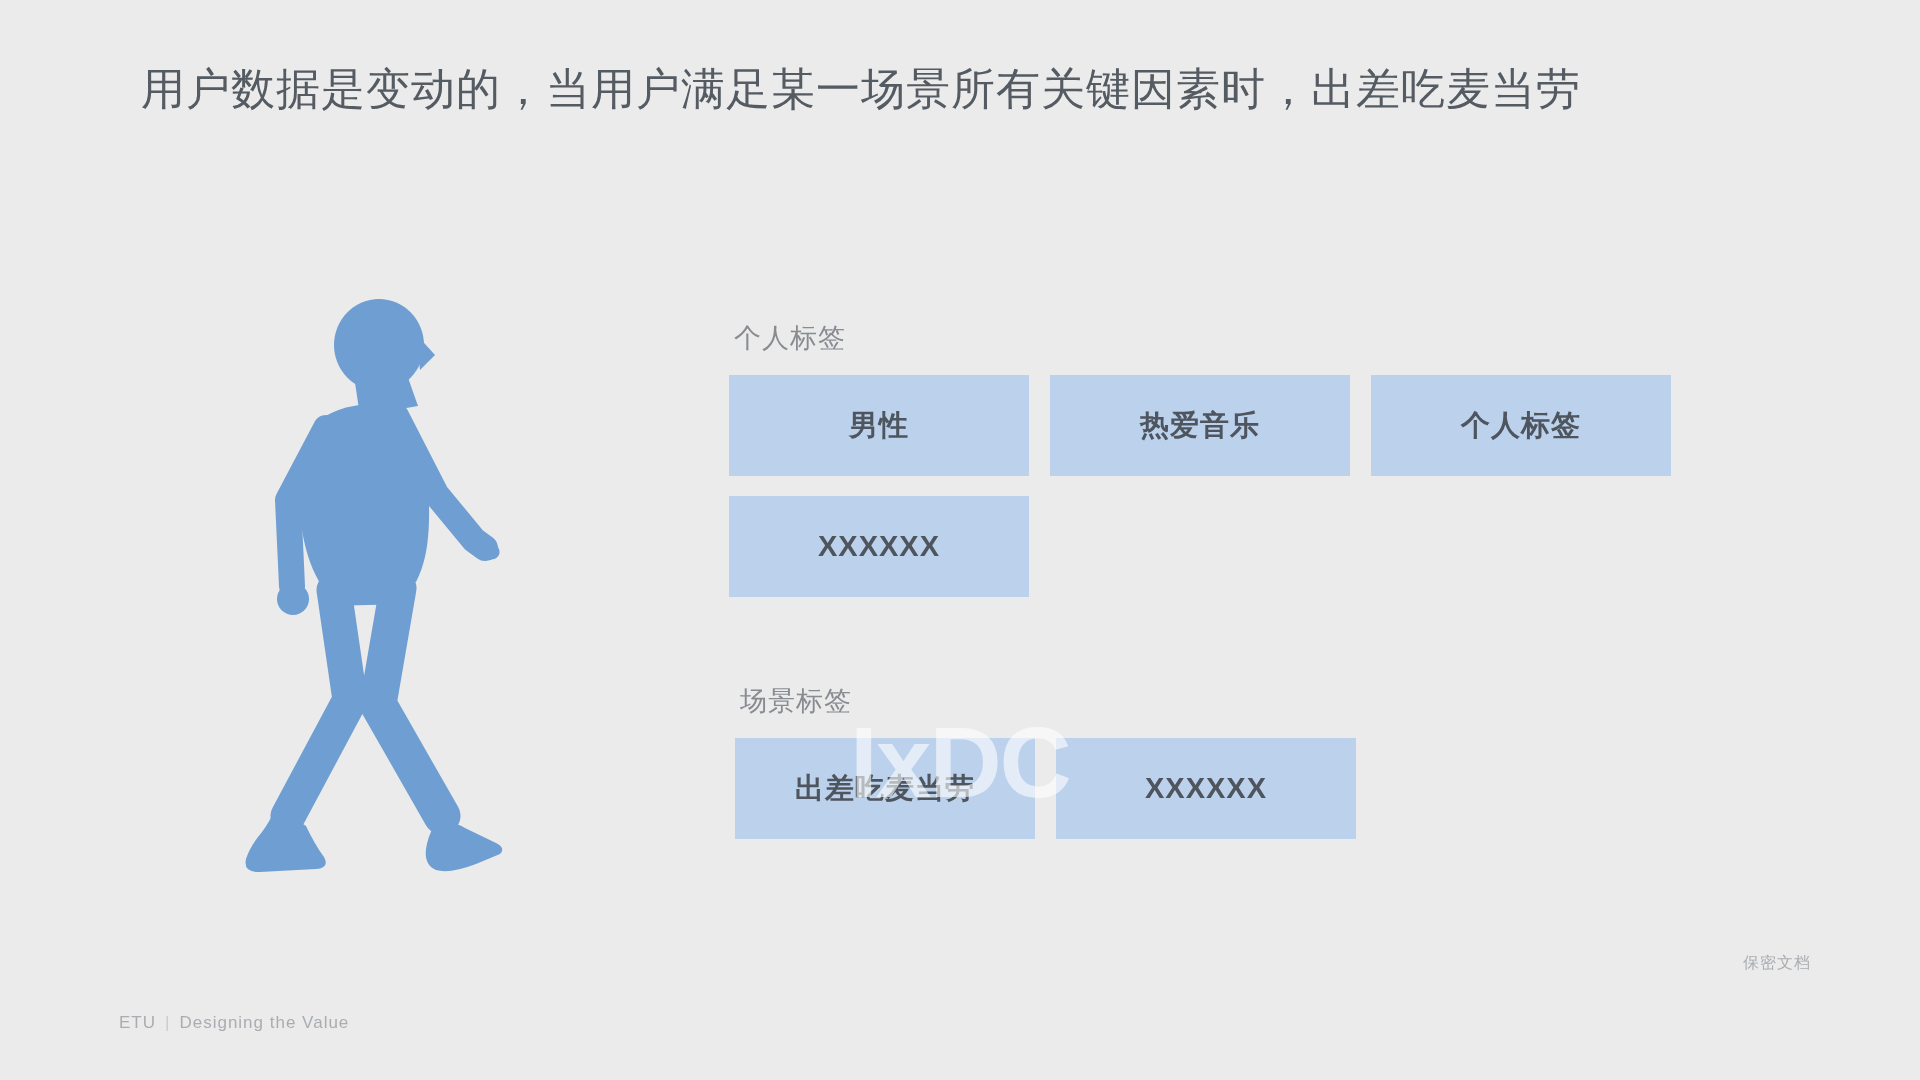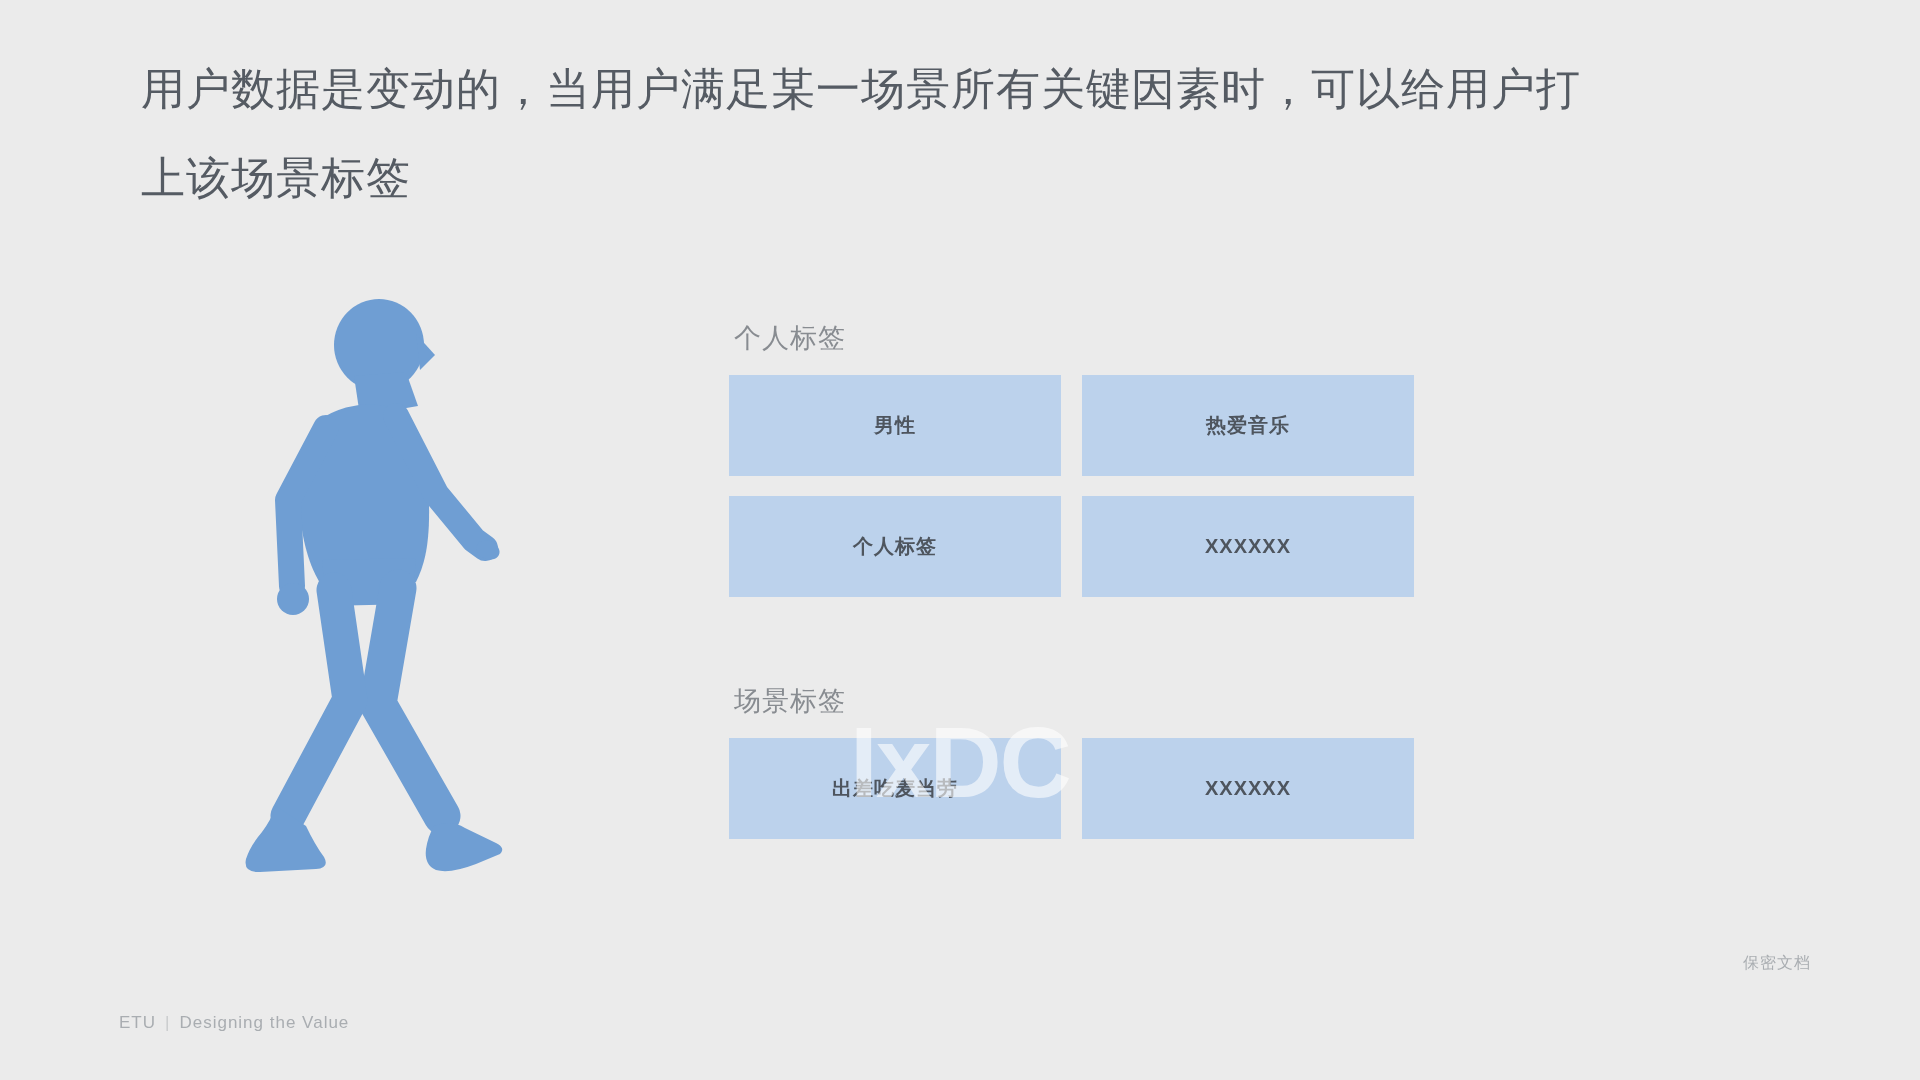--- a/index.html
+++ b/index.html
@@ -28,30 +28,30 @@
     color:var(--title-text);letter-spacing:1px;
   }
   .title .line{display:block;}
 
   .person{position:absolute;left:238px;top:298px;width:270px;height:577px;}
   .person .fillpart{fill:var(--person);}
   .person .strokepart{stroke:var(--person);fill:none;stroke-linecap:round;stroke-linejoin:round;}
 
   .tag-group{position:absolute;left:729px;width:950px;}
   .tag-group.personal{top:320px;}
-  .tag-group.scene{top:683px;}
+  .tag-group.scene{top:683px;margin-left:6px;}
   .tag-group-label{
     font-size:27px;color:var(--label-text);
     padding-left:5px;margin-bottom:19px;letter-spacing:1px;
   }
   .tag-list{display:flex;flex-wrap:wrap;gap:20px 21px;width:944px;}
   .tag{
-    width:332px;height:101px;background:var(--tag-fill);
+    width:300px;height:101px;background:var(--tag-fill);
     display:flex;align-items:center;justify-content:center;
-    font-size:20px;font-weight:700;color:var(--tag-text);
+    font-size:29px;font-weight:700;color:var(--tag-text);
     letter-spacing:1px;
   }
 
   .watermark{
     position:absolute;left:850px;top:712px;
     font-size:100px;font-weight:700;color:var(--watermark);
     letter-spacing:-2px;z-index:5;line-height:100px;
     pointer-events:none;
   }
 
@@ -64,22 +64,21 @@
     position:absolute;left:1743px;top:953px;
     font-size:16px;color:var(--footer-text);letter-spacing:1px;
   }
 </style>
 </head>
 <body>
 
 <div class="slide">
 
   <div class="title">
-    <span class="line">用户数据是变动的，当用户满足某一场景所有关键因素时，可以给用户打</span>
-    <span class="line">上该场景标签</span>
+    <span class="line">用户数据是变动的，当用户满足某一场景所有关键因素时，出差吃麦当劳</span>
   </div>
 
   <svg class="person" viewBox="0 0 270 577" aria-hidden="true">
 
     <ellipse class="fillpart" cx="141" cy="47" rx="45" ry="46"></ellipse>
     <path class="fillpart" d="M178 36 L197 57 L182 72 Z"></path>
 
     <path class="fillpart" d="M116 78 L168 74 L180 108 L122 118 Z"></path>
 
     <path class="fillpart" d="M76 128 C 95 106 140 100 163 114 C 180 126 190 165 191 205 C 192 248 186 268 178 284 L 84 288 C 66 262 58 215 62 172 C 64 152 69 138 76 128 Z"></path>

